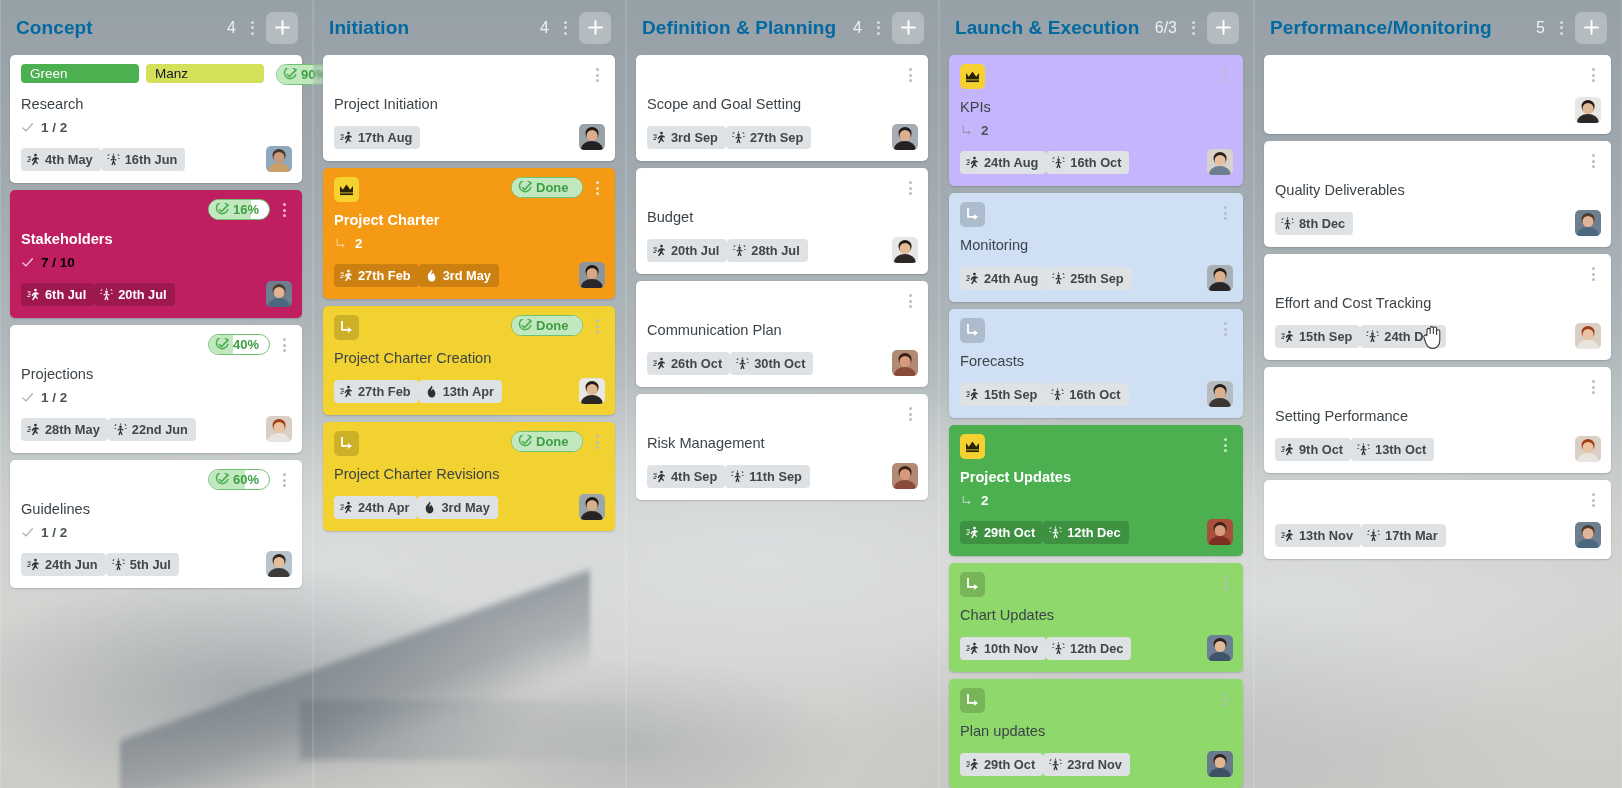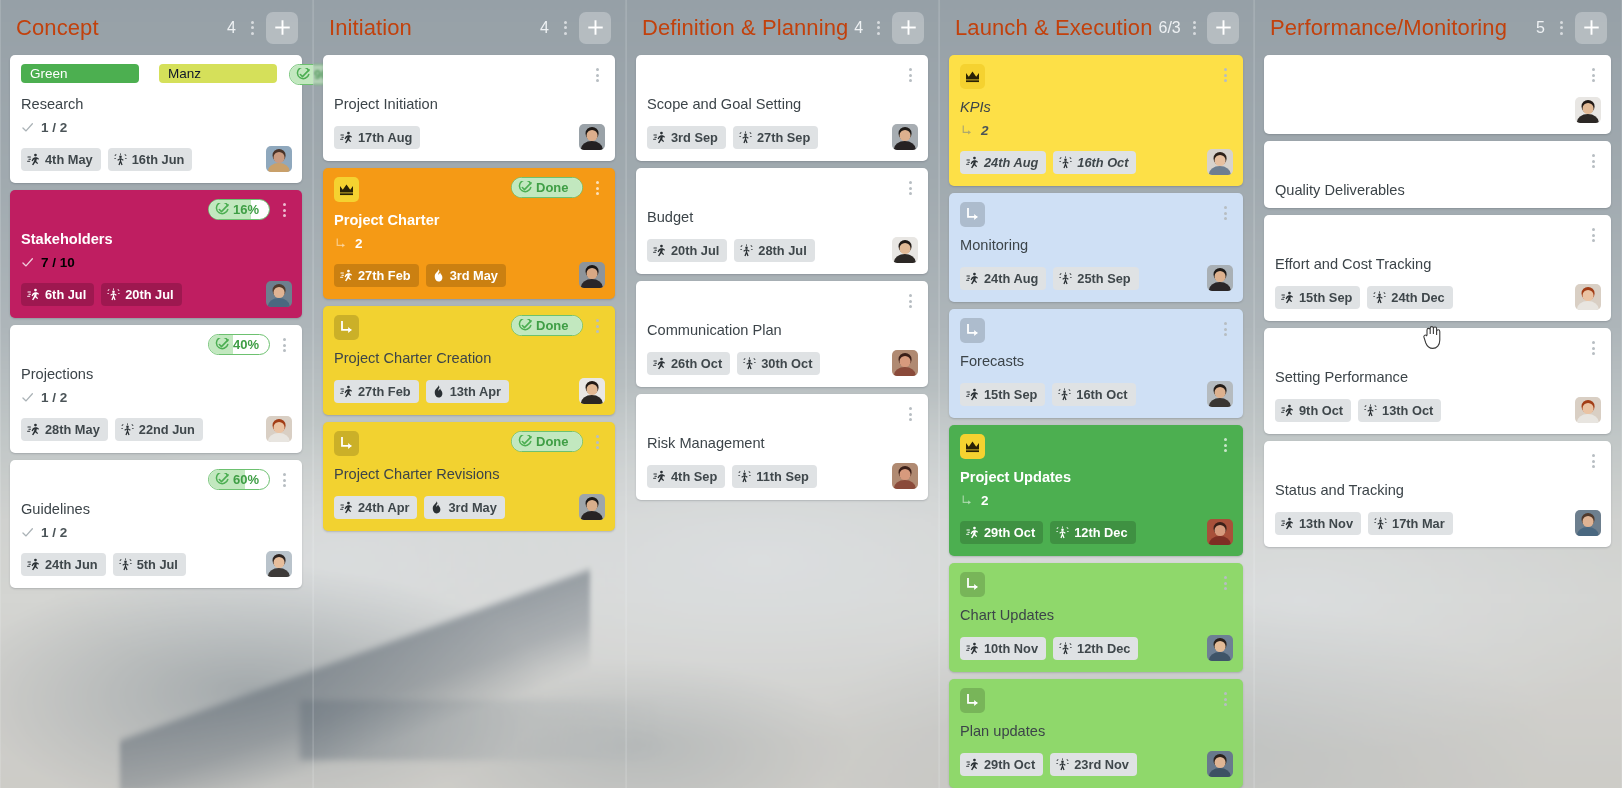--- a/index.html
+++ b/index.html
@@ -76,23 +76,23 @@
 
   
   .col-head {
     height: 55px;
     display: flex;
     align-items: center;
     padding: 0 4px 0 6px;
     gap: 6px;
   }
   .col-title {
-    font-size: 22px;
-    font-weight: normal;
-    color: #c2410c;
+    font-size: 19px;
+    font-weight: bold;
+    color: #0369a1;
     white-space: nowrap;
     letter-spacing: .1px;
   }
   .col-count {
     margin-left: auto;
     font-size: 16px;
     color: #eef1f3;
     font-weight: 400;
     padding-right: 2px;
   }
@@ -135,21 +135,21 @@
 
   .card-top {
     display: flex;
     align-items: flex-start;
     gap: 6px;
     min-height: 14px;
   }
   .card-top .spacer { flex: 1; }
 
   
-  .tags { display: flex; gap: 20px; flex: 1; }
+  .tags { display: flex; gap: 7px; flex: 1; }
   .tag {
     height: 19px; line-height: 19px;
     border-radius: 4px;
     padding: 0 9px;
     font-size: 13.5px;
     min-width: 118px;
   }
 
   
   .type-badge {
@@ -211,21 +211,21 @@
     display: flex; align-items: center; gap: 8px;
     margin-top: 7px;
     font-size: 13.5px;
     font-weight: bold;
     color: #4b5458;
   }
   .card.dark .subcount { color: #ffffff; }
   .subcount .sarrow { opacity: .6; }
 
   .card-bottom {
-    display: flex; align-items: center; gap: 7px;
+    display: flex; align-items: center; 
     margin-top: 9px;
     min-height: 30px;
   }
   .date-chip {
     height: 23px;
     border-radius: 4px;
     background: #dfe2e4;
     display: flex; align-items: center; gap: 5px;
     padding: 0 8px 0 6px;
     font-size: 12.8px;
@@ -977,21 +977,21 @@
           <i></i>
         </div>
         <div class="add-btn">
           <svg width="17" height="17" viewBox="0 0 16 16">
             <rect x="7.1" y="1.2" width="1.8" height="13.6" fill="#fff"></rect>
             <rect x="1.2" y="7.1" width="13.6" height="1.8" fill="#fff"></rect>
           </svg>
         </div>
       </div>
       <div class="cards">
-        <div class="card" style="background: #fde047; font-style: italic;">
+        <div class="card" style="background: #c4b5fd;">
           <div class="card-top">
             <div class="type-badge crown">
               <svg width="15" height="13" viewBox="0 0 16 14" style="display: block;">
                 <path d="M1 3.2 L4 7.2 L8 1.6 L12 7.2 L15 3.2 L15 10.2 L1 10.2 Z" fill="#2a2205"></path>
                 <rect x="1" y="11.1" width="14" height="1.9" fill="#2a2205"></rect>
               </svg>
             </div>
             <div class="spacer"></div>
             <div class="kebab">
               <i></i>
@@ -1341,144 +1341,164 @@
         <div class="card">
           <div class="card-top">
             <div class="spacer"></div>
             <div class="kebab">
               <i></i>
               <i></i>
               <i></i>
             </div>
           </div>
           <div class="card-title">Quality Deliverables</div>
-        </div>
-        <div class="card">
-          <div class="card-top">
-            <div class="spacer"></div>
-            <div class="kebab">
-              <i></i>
-              <i></i>
-              <i></i>
-            </div>
-          </div>
-          <div class="card-title">Effort and Cost Tracking</div>
-          <div class="card-bottom">
-            <div class="date-chip">
-              <span style="display: flex;">
-                <svg width="13" height="13" viewBox="0 0 16 16" style="flex: 0 0 auto; display: block;">
-                  <circle cx="10.4" cy="2.6" r="1.7" fill="#2a3034"></circle>
-                  <path d="M9.6 5.2 L7.2 6.6 L5.6 9.4 L7.0 10.2 L8.2 8.2 L9.4 7.6 L8.4 10.6 L6.2 14.4 L7.7 15.2 L10.2 11.4 L12.6 13.6 L13.7 12.5 L11.4 10.2 L12.2 7.0 L13.9 8.4 L14.8 7.2 L12.2 5.2 Z" fill="#2a3034"></path>
-                  <rect x="0.4" y="4.4" width="4.6" height="1.25" rx=".6" fill="#2a3034"></rect>
-                  <rect x="1.6" y="7.0" width="3.4" height="1.25" rx=".6" fill="#2a3034"></rect>
-                  <rect x="0.0" y="9.6" width="4.0" height="1.25" rx=".6" fill="#2a3034"></rect>
-                </svg>
-              </span>
-              <span>15th Sep</span>
-            </div>
+          <div class="card-bottom">
             <div class="date-chip">
               <span style="display: flex;">
                 <svg width="13" height="13" viewBox="0 0 16 16" style="flex: 0 0 auto; display: block;">
                   <circle cx="8" cy="4.6" r="1.6" fill="#2a3034"></circle>
                   <path d="M7.2 6.4 L4.1 8.3 L4.9 9.5 L7.2 8.1 L7.2 9.8 L5.4 14.6 L6.9 15.2 L8.0 11.9 L9.1 15.2 L10.6 14.6 L8.8 9.8 L8.8 8.1 L11.1 9.5 L11.9 8.3 L8.8 6.4 Z" fill="#2a3034"></path>
                   <rect x="0.6" y="2.0" width="2.6" height="1.1" rx=".55" fill="#2a3034" transform="rotate(-40 1.9 2.5)"></rect>
                   <rect x="12.8" y="2.0" width="2.6" height="1.1" rx=".55" fill="#2a3034" transform="rotate(40 14.1 2.5)"></rect>
                   <rect x="7.45" y="0.0" width="1.1" height="2.4" rx=".55" fill="#2a3034"></rect>
                   <rect x="0.2" y="6.1" width="2.4" height="1.1" rx=".55" fill="#2a3034"></rect>
                   <rect x="13.4" y="6.1" width="2.4" height="1.1" rx=".55" fill="#2a3034"></rect>
                 </svg>
               </span>
-              <span>24th Dec</span>
-            </div>
-            <div class="avatar">
-              <div class="a-bg" style="background:#d9cfc4"></div>
-              <div class="a-body" style="background:#e8e5e0"></div>
-              <div class="a-head" style="background:#eac3a3;box-shadow:0 -2px 0 1px #a23d16"></div>
+              <span>8th Dec</span>
+            </div>
+            <div class="avatar">
+              <div class="a-bg" style="background:#6d7f8e"></div>
+              <div class="a-body" style="background:#4a6880"></div>
+              <div class="a-head" style="background:#e0b494;box-shadow:0 -2px 0 1px #503a2c"></div>
             </div>
           </div>
         </div>
         <div class="card">
           <div class="card-top">
             <div class="spacer"></div>
             <div class="kebab">
               <i></i>
               <i></i>
               <i></i>
             </div>
           </div>
-          <div class="card-title">Setting Performance</div>
-          <div class="card-bottom">
-            <div class="date-chip">
-              <span style="display: flex;">
-                <svg width="13" height="13" viewBox="0 0 16 16" style="flex: 0 0 auto; display: block;">
-                  <circle cx="10.4" cy="2.6" r="1.7" fill="#2a3034"></circle>
-                  <path d="M9.6 5.2 L7.2 6.6 L5.6 9.4 L7.0 10.2 L8.2 8.2 L9.4 7.6 L8.4 10.6 L6.2 14.4 L7.7 15.2 L10.2 11.4 L12.6 13.6 L13.7 12.5 L11.4 10.2 L12.2 7.0 L13.9 8.4 L14.8 7.2 L12.2 5.2 Z" fill="#2a3034"></path>
-                  <rect x="0.4" y="4.4" width="4.6" height="1.25" rx=".6" fill="#2a3034"></rect>
-                  <rect x="1.6" y="7.0" width="3.4" height="1.25" rx=".6" fill="#2a3034"></rect>
-                  <rect x="0.0" y="9.6" width="4.0" height="1.25" rx=".6" fill="#2a3034"></rect>
-                </svg>
-              </span>
-              <span>9th Oct</span>
+          <div class="card-title">Effort and Cost Tracking</div>
+          <div class="card-bottom">
+            <div class="date-chip">
+              <span style="display: flex;">
+                <svg width="13" height="13" viewBox="0 0 16 16" style="flex: 0 0 auto; display: block;">
+                  <circle cx="10.4" cy="2.6" r="1.7" fill="#2a3034"></circle>
+                  <path d="M9.6 5.2 L7.2 6.6 L5.6 9.4 L7.0 10.2 L8.2 8.2 L9.4 7.6 L8.4 10.6 L6.2 14.4 L7.7 15.2 L10.2 11.4 L12.6 13.6 L13.7 12.5 L11.4 10.2 L12.2 7.0 L13.9 8.4 L14.8 7.2 L12.2 5.2 Z" fill="#2a3034"></path>
+                  <rect x="0.4" y="4.4" width="4.6" height="1.25" rx=".6" fill="#2a3034"></rect>
+                  <rect x="1.6" y="7.0" width="3.4" height="1.25" rx=".6" fill="#2a3034"></rect>
+                  <rect x="0.0" y="9.6" width="4.0" height="1.25" rx=".6" fill="#2a3034"></rect>
+                </svg>
+              </span>
+              <span>15th Sep</span>
             </div>
             <div class="date-chip">
               <span style="display: flex;">
                 <svg width="13" height="13" viewBox="0 0 16 16" style="flex: 0 0 auto; display: block;">
                   <circle cx="8" cy="4.6" r="1.6" fill="#2a3034"></circle>
                   <path d="M7.2 6.4 L4.1 8.3 L4.9 9.5 L7.2 8.1 L7.2 9.8 L5.4 14.6 L6.9 15.2 L8.0 11.9 L9.1 15.2 L10.6 14.6 L8.8 9.8 L8.8 8.1 L11.1 9.5 L11.9 8.3 L8.8 6.4 Z" fill="#2a3034"></path>
                   <rect x="0.6" y="2.0" width="2.6" height="1.1" rx=".55" fill="#2a3034" transform="rotate(-40 1.9 2.5)"></rect>
                   <rect x="12.8" y="2.0" width="2.6" height="1.1" rx=".55" fill="#2a3034" transform="rotate(40 14.1 2.5)"></rect>
                   <rect x="7.45" y="0.0" width="1.1" height="2.4" rx=".55" fill="#2a3034"></rect>
                   <rect x="0.2" y="6.1" width="2.4" height="1.1" rx=".55" fill="#2a3034"></rect>
                   <rect x="13.4" y="6.1" width="2.4" height="1.1" rx=".55" fill="#2a3034"></rect>
                 </svg>
               </span>
-              <span>13th Oct</span>
+              <span>24th Dec</span>
             </div>
             <div class="avatar">
               <div class="a-bg" style="background:#d9cfc4"></div>
               <div class="a-body" style="background:#e8e5e0"></div>
               <div class="a-head" style="background:#eac3a3;box-shadow:0 -2px 0 1px #a23d16"></div>
             </div>
           </div>
         </div>
         <div class="card">
           <div class="card-top">
             <div class="spacer"></div>
             <div class="kebab">
               <i></i>
               <i></i>
               <i></i>
             </div>
           </div>
-          <div class="card-title">Status and Tracking</div>
-          <div class="card-bottom">
-            <div class="date-chip">
-              <span style="display: flex;">
-                <svg width="13" height="13" viewBox="0 0 16 16" style="flex: 0 0 auto; display: block;">
-                  <circle cx="10.4" cy="2.6" r="1.7" fill="#2a3034"></circle>
-                  <path d="M9.6 5.2 L7.2 6.6 L5.6 9.4 L7.0 10.2 L8.2 8.2 L9.4 7.6 L8.4 10.6 L6.2 14.4 L7.7 15.2 L10.2 11.4 L12.6 13.6 L13.7 12.5 L11.4 10.2 L12.2 7.0 L13.9 8.4 L14.8 7.2 L12.2 5.2 Z" fill="#2a3034"></path>
-                  <rect x="0.4" y="4.4" width="4.6" height="1.25" rx=".6" fill="#2a3034"></rect>
-                  <rect x="1.6" y="7.0" width="3.4" height="1.25" rx=".6" fill="#2a3034"></rect>
-                  <rect x="0.0" y="9.6" width="4.0" height="1.25" rx=".6" fill="#2a3034"></rect>
-                </svg>
-              </span>
-              <span>13th Nov</span>
+          <div class="card-title">Setting Performance</div>
+          <div class="card-bottom">
+            <div class="date-chip">
+              <span style="display: flex;">
+                <svg width="13" height="13" viewBox="0 0 16 16" style="flex: 0 0 auto; display: block;">
+                  <circle cx="10.4" cy="2.6" r="1.7" fill="#2a3034"></circle>
+                  <path d="M9.6 5.2 L7.2 6.6 L5.6 9.4 L7.0 10.2 L8.2 8.2 L9.4 7.6 L8.4 10.6 L6.2 14.4 L7.7 15.2 L10.2 11.4 L12.6 13.6 L13.7 12.5 L11.4 10.2 L12.2 7.0 L13.9 8.4 L14.8 7.2 L12.2 5.2 Z" fill="#2a3034"></path>
+                  <rect x="0.4" y="4.4" width="4.6" height="1.25" rx=".6" fill="#2a3034"></rect>
+                  <rect x="1.6" y="7.0" width="3.4" height="1.25" rx=".6" fill="#2a3034"></rect>
+                  <rect x="0.0" y="9.6" width="4.0" height="1.25" rx=".6" fill="#2a3034"></rect>
+                </svg>
+              </span>
+              <span>9th Oct</span>
             </div>
             <div class="date-chip">
               <span style="display: flex;">
                 <svg width="13" height="13" viewBox="0 0 16 16" style="flex: 0 0 auto; display: block;">
                   <circle cx="8" cy="4.6" r="1.6" fill="#2a3034"></circle>
                   <path d="M7.2 6.4 L4.1 8.3 L4.9 9.5 L7.2 8.1 L7.2 9.8 L5.4 14.6 L6.9 15.2 L8.0 11.9 L9.1 15.2 L10.6 14.6 L8.8 9.8 L8.8 8.1 L11.1 9.5 L11.9 8.3 L8.8 6.4 Z" fill="#2a3034"></path>
                   <rect x="0.6" y="2.0" width="2.6" height="1.1" rx=".55" fill="#2a3034" transform="rotate(-40 1.9 2.5)"></rect>
                   <rect x="12.8" y="2.0" width="2.6" height="1.1" rx=".55" fill="#2a3034" transform="rotate(40 14.1 2.5)"></rect>
                   <rect x="7.45" y="0.0" width="1.1" height="2.4" rx=".55" fill="#2a3034"></rect>
                   <rect x="0.2" y="6.1" width="2.4" height="1.1" rx=".55" fill="#2a3034"></rect>
                   <rect x="13.4" y="6.1" width="2.4" height="1.1" rx=".55" fill="#2a3034"></rect>
                 </svg>
               </span>
+              <span>13th Oct</span>
+            </div>
+            <div class="avatar">
+              <div class="a-bg" style="background:#d9cfc4"></div>
+              <div class="a-body" style="background:#e8e5e0"></div>
+              <div class="a-head" style="background:#eac3a3;box-shadow:0 -2px 0 1px #a23d16"></div>
+            </div>
+          </div>
+        </div>
+        <div class="card">
+          <div class="card-top">
+            <div class="spacer"></div>
+            <div class="kebab">
+              <i></i>
+              <i></i>
+              <i></i>
+            </div>
+          </div>
+          <div class="card-bottom">
+            <div class="date-chip">
+              <span style="display: flex;">
+                <svg width="13" height="13" viewBox="0 0 16 16" style="flex: 0 0 auto; display: block;">
+                  <circle cx="10.4" cy="2.6" r="1.7" fill="#2a3034"></circle>
+                  <path d="M9.6 5.2 L7.2 6.6 L5.6 9.4 L7.0 10.2 L8.2 8.2 L9.4 7.6 L8.4 10.6 L6.2 14.4 L7.7 15.2 L10.2 11.4 L12.6 13.6 L13.7 12.5 L11.4 10.2 L12.2 7.0 L13.9 8.4 L14.8 7.2 L12.2 5.2 Z" fill="#2a3034"></path>
+                  <rect x="0.4" y="4.4" width="4.6" height="1.25" rx=".6" fill="#2a3034"></rect>
+                  <rect x="1.6" y="7.0" width="3.4" height="1.25" rx=".6" fill="#2a3034"></rect>
+                  <rect x="0.0" y="9.6" width="4.0" height="1.25" rx=".6" fill="#2a3034"></rect>
+                </svg>
+              </span>
+              <span>13th Nov</span>
+            </div>
+            <div class="date-chip">
+              <span style="display: flex;">
+                <svg width="13" height="13" viewBox="0 0 16 16" style="flex: 0 0 auto; display: block;">
+                  <circle cx="8" cy="4.6" r="1.6" fill="#2a3034"></circle>
+                  <path d="M7.2 6.4 L4.1 8.3 L4.9 9.5 L7.2 8.1 L7.2 9.8 L5.4 14.6 L6.9 15.2 L8.0 11.9 L9.1 15.2 L10.6 14.6 L8.8 9.8 L8.8 8.1 L11.1 9.5 L11.9 8.3 L8.8 6.4 Z" fill="#2a3034"></path>
+                  <rect x="0.6" y="2.0" width="2.6" height="1.1" rx=".55" fill="#2a3034" transform="rotate(-40 1.9 2.5)"></rect>
+                  <rect x="12.8" y="2.0" width="2.6" height="1.1" rx=".55" fill="#2a3034" transform="rotate(40 14.1 2.5)"></rect>
+                  <rect x="7.45" y="0.0" width="1.1" height="2.4" rx=".55" fill="#2a3034"></rect>
+                  <rect x="0.2" y="6.1" width="2.4" height="1.1" rx=".55" fill="#2a3034"></rect>
+                  <rect x="13.4" y="6.1" width="2.4" height="1.1" rx=".55" fill="#2a3034"></rect>
+                </svg>
+              </span>
               <span>17th Mar</span>
             </div>
             <div class="avatar">
               <div class="a-bg" style="background:#6d7f8e"></div>
               <div class="a-body" style="background:#4a6880"></div>
               <div class="a-head" style="background:#e0b494;box-shadow:0 -2px 0 1px #503a2c"></div>
             </div>
           </div>
         </div>
       </div>

